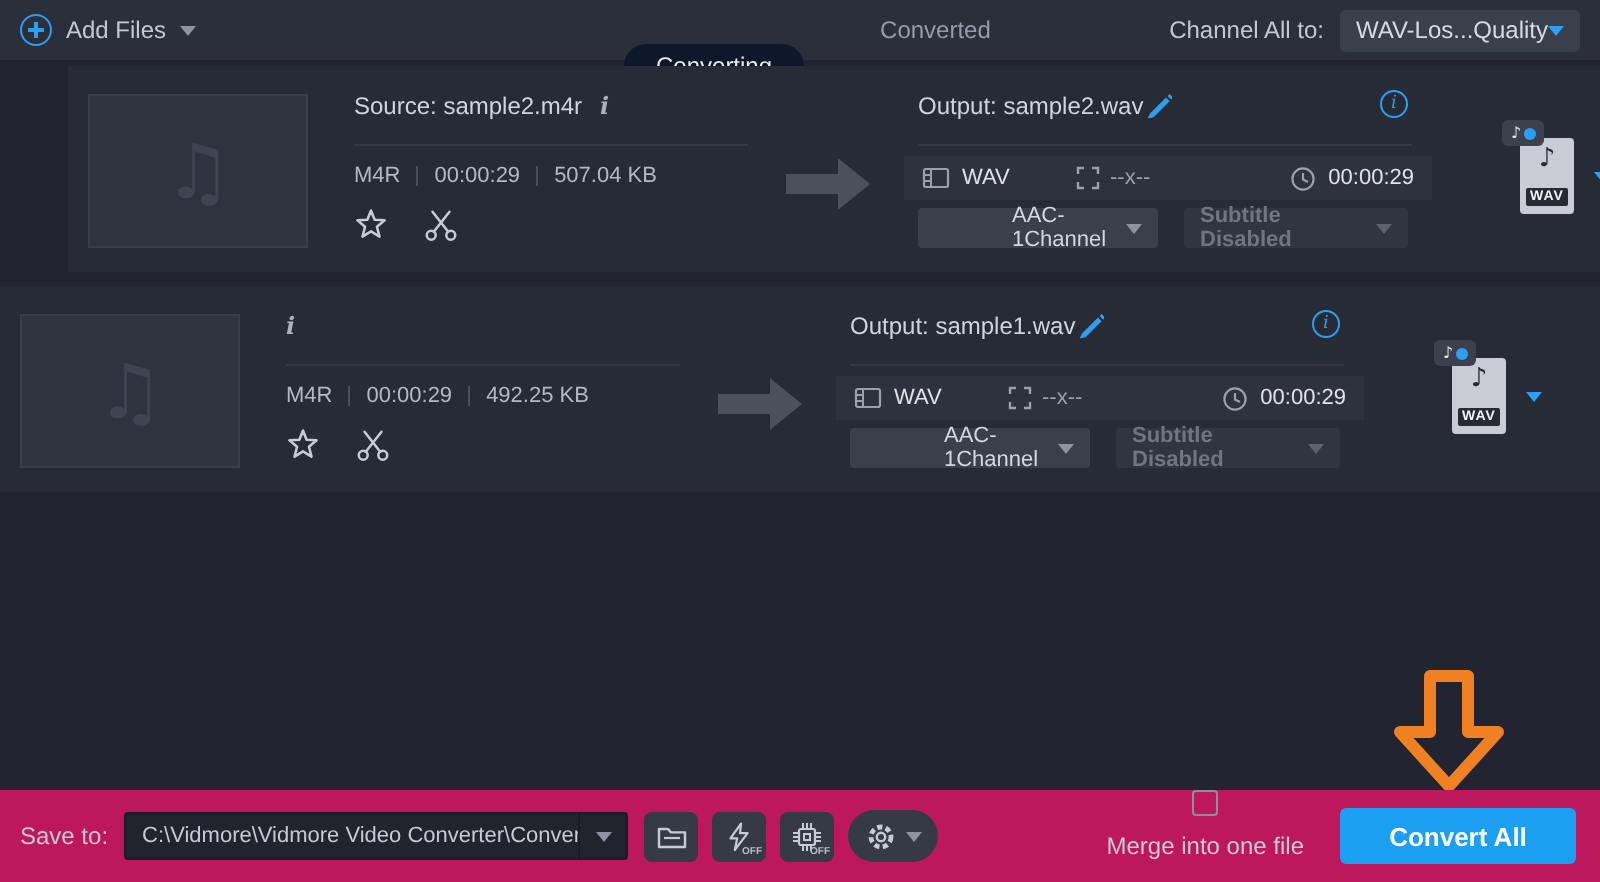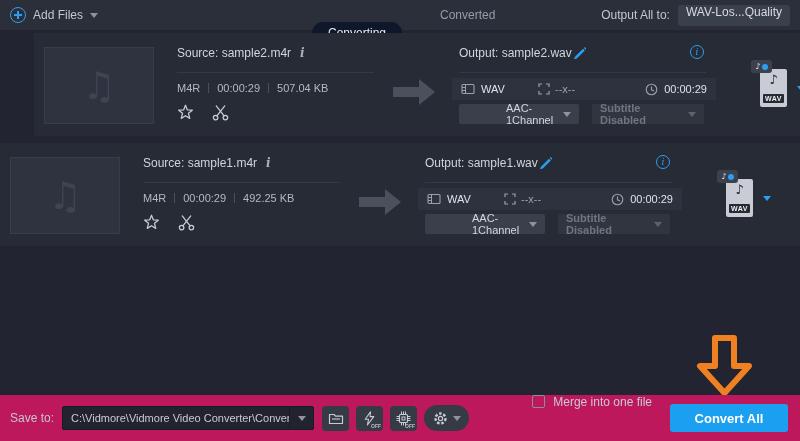--- a/index.html
+++ b/index.html
@@ -15,21 +15,21 @@
   .plus-circle::before { left:3px; right:3px; top:50%; height:1.5px; margin-top:-0.75px; }
   .plus-circle::after { top:3px; bottom:3px; left:50%; width:1.5px; margin-left:-0.75px; }
   .caret { width:0; height:0; border-left:4px solid transparent; border-right:4px solid transparent; border-top:5px solid #8d93a0; display:inline-block; }
   .caret.blue { border-top-color:#2b9ff2; }
   .caret.dim { border-top-color:#5d626e; }
   .tabs { position:absolute; left:312px; top:0; height:30px; display:flex; align-items:center; gap:22px; }
   .tab { font-size:12px; color:#959baa; padding:4px 16px; cursor:pointer; }
   .tab.active { background:#0f172a; border-radius:12px; color:#e8eaef;margin-top:36px; }
   .convert-to { position:absolute; right:10px; top:0; height:30px; display:flex; align-items:center; gap:8px; }
   .convert-to-label { font-size:12px; color:#c2c7d1; }
-  .select-box { background:#3a3f4c; border-radius:3px; height:21px; display:flex; align-items:center; gap:20px; padding:0 8px; font-size:12px; color:#d6dae1; cursor:pointer;flex-direction:column; }
+  .select-box { background:#3a3f4c; border-radius:3px; height:21px; display:flex; align-items:center; gap:0; padding:0 8px; font-size:12px; color:#d6dae1; cursor:pointer; }
 
   
   .row { position:absolute; left:0; width:800px; height:103px; background:#272b35; }
   .row1 { top:33px;margin-left:34px; } .row2 { top:143px; }
   .thumb { position:absolute; left:10px; top:14px; width:110px; height:77px; background:#2f3340; border:1px solid #393d49; display:flex; align-items:center; justify-content:center; }
   .thumb .note { font-family:"DejaVu Sans",sans-serif; font-size:38px; color:#3e4452; line-height:1; }
   .src-line { position:absolute; left:143px; top:13px; display:flex; align-items:center; gap:9px; font-size:12px; color:#d0d4dc; }
   .info-i { font-family:"DejaVu Serif","Liberation Serif",serif; font-style:italic; font-weight:bold; color:#aab0bc; font-size:12px; cursor:pointer; }
   .divider { position:absolute; height:1px; background:#343947; top:39px; }
   .div-src { left:143px; width:197px; }
@@ -62,21 +62,21 @@
   .footer { position:absolute; left:0; bottom:0; width:800px; height:46px; background:#be185d; }
   .saveto { position:absolute; left:10px; top:0; height:46px; display:flex; align-items:center; gap:8px; }
   .saveto-label { font-size:12px; color:#c2c7d1; }
   .path-field { width:252px; height:24px; background:#21242d; border:1px solid #191c24; border-radius:2px; display:flex; align-items:center; cursor:text; }
   .path-text { flex:1; font-size:11px; color:#c6cad3; padding:0 8px; white-space:nowrap; overflow:hidden; }
   .path-caret { width:24px; height:100%; border-left:1px solid #191c24; display:flex; align-items:center; justify-content:center; cursor:pointer; }
   .tool-btns { position:absolute; left:322px; top:10px; display:flex; align-items:center; gap:7px; }
   .tool-btn { width:27px; height:25px; background:#363a45; border-radius:4px; display:flex; align-items:center; justify-content:center; position:relative; cursor:pointer; }
   .off-tag { position:absolute; right:2px; bottom:2px; font-size:5px; color:#b8bdc7; font-weight:bold; }
   .gear-pill { width:45px; height:26px; background:#363a45; border-radius:13px; display:flex; align-items:center; justify-content:center; gap:5px; cursor:pointer; }
-  .merge { position:absolute; right:148px; top:0; height:46px; display:flex; align-items:flex-start; gap:8px; }
+  .merge { position:absolute; right:148px; top:0; height:46px; display:flex; align-items:center; gap:8px;flex-direction:column; }
   .checkbox { width:13px; height:13px; border:1px solid #8a8f9a; border-radius:2px; background:transparent; cursor:pointer; }
   .merge-label { font-size:12px; color:#c6cad3; }
   .convert-btn { position:absolute; right:12px; top:9px; width:118px; height:28px; background:#1b9ff0; border:none; border-radius:3px; color:#ffffff; font-size:13px; font-weight:bold; font-family:inherit; cursor:pointer; }
 
   .big-arrow { position:absolute; left:694px; top:334px; }
   svg { display:block; }
 </style>
 </head>
 <body>
 
@@ -86,21 +86,21 @@
     <div class="addfiles">
       <span class="plus-circle"></span>
       <span>Add Files</span>
       <span class="caret"></span>
     </div>
     <div class="tabs">
       <div class="tab active">Converting</div>
       <div class="tab">Converted</div>
     </div>
     <div class="convert-to">
-      <span class="convert-to-label">Output All to:</span>
+      <span class="convert-to-label">Channel All to:</span>
       <div class="select-box">
         <span>WAV-Los...Quality</span>
         <span class="caret blue"></span>
       </div>
     </div>
   </div>
 
   <div class="row row1">
     <div class="thumb">
       <span class="note">♫</span>
@@ -187,21 +187,20 @@
       </div>
       <span class="fcaret caret blue"></span>
     </div>
   </div>
 
   <div class="row row2">
     <div class="thumb">
       <span class="note">♫</span>
     </div>
     <div class="src-line">
-      <span>Source: sample1.m4r</span>
       <span class="info-i">i</span>
     </div>
     <div class="divider div-src"></div>
     <div class="meta">
       <span>M4R</span>
       <span class="meta-sep"></span>
       <span>00:00:29</span>
       <span class="meta-sep"></span>
       <span>492.25 KB</span>
     </div>

